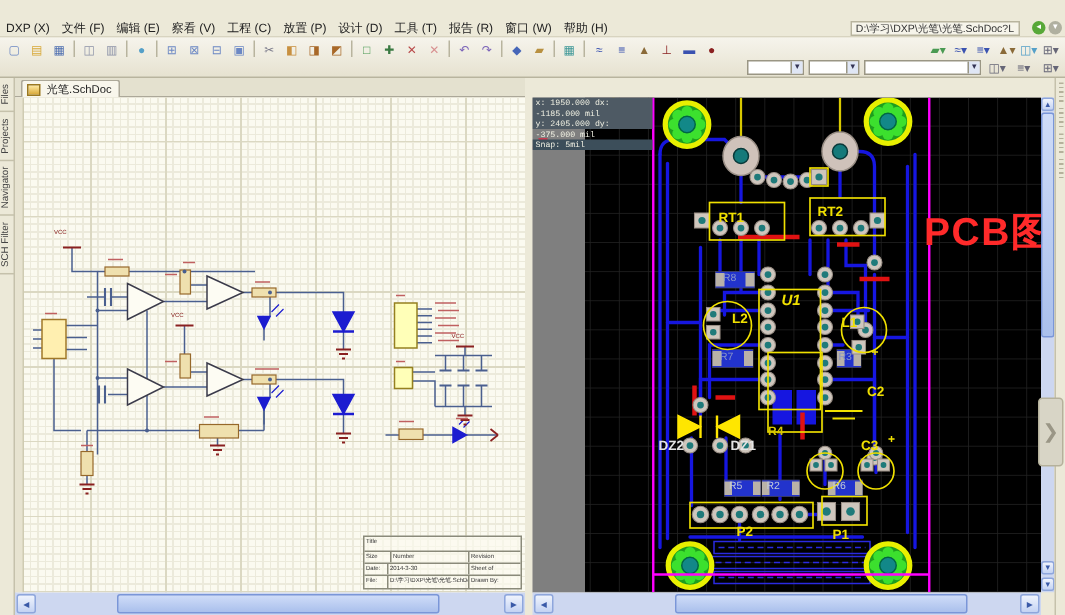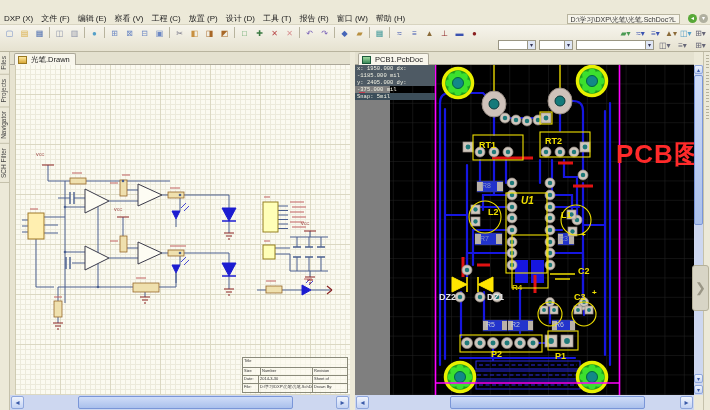--- a/index.html
+++ b/index.html
@@ -170,21 +170,21 @@
   <div class="lside" id="lside">
       <div class="lside-tab">Files</div>
       <div class="lside-tab">Projects</div>
       <div class="lside-tab">Navigator</div>
       <div class="lside-tab">SCH Filter</div>
     </div>
 
   <div class="tabbar" style="left:10px;top:52px;width:340px;">
     <div class="doctab" style="left:4px;">
       <span class="dicon" style="background:linear-gradient(#ffe9a0,#d8a838);border:1px solid #9a7820;"></span>
-      <span>光笔.Drawn</span>
+      <span>光笔.SchDoc</span>
     </div>
   </div>
 
   <div class="sch-canvas">
     <div class="sch-margin"></div>
     <svg width="340" height="330" viewBox="0 0 340 330">
       <g stroke="#4a5f8f" stroke-width="1" fill="none">
 
         <path d="M38,100 V116 H160"></path>
         <path d="M113,152 V171"></path>
@@ -315,26 +315,20 @@
   </div>
 
   <div class="hscroll" style="left:10px;top:395px;width:340px;height:15px;">
     <div class="sb-btn" style="left:1px;top:1px;width:13px;height:13px;font-size:8px;line-height:12px;">◂</div>
     <div class="sb-btn" style="right:1px;top:1px;width:13px;height:13px;font-size:8px;line-height:12px;">▸</div>
     <div class="sb-thumb" style="left:68px;top:1px;width:215px;height:13px;"></div>
   </div>
 
   <div class="gap" style="left:350px;top:52px;width:5px;height:358px;"></div>
 
-  <div class="tabbar" style="left:355px;top:52px;width:339px;">
-    <div class="doctab" style="left:3px;">
-      <span class="dicon" style="background:linear-gradient(#9fd89f,#3a8a5a);border:1px solid #1a5a3a;"></span>
-      <span>PCB1.PcbDoc</span>
-    </div>
-  </div>
 
   <div class="pcb-canvas">
     <svg width="339" height="330" viewBox="0 0 339 330">
       <defs>
         <pattern id="pcbgrid" width="19.4" height="19.4" patternUnits="userSpaceOnUse">
           <path d="M19.4,0 V19.4 H0" stroke="#232323" stroke-width="1" fill="none"></path>
         </pattern>
       </defs>
       <rect x="35" y="0" width="304" height="330" fill="#000"></rect>
       <rect x="35" y="0" width="304" height="330" fill="url(#pcbgrid)"></rect>
@@ -637,21 +631,21 @@
         <div class="cadlabel" style="left: 190px; top: 72px; color: rgb(240, 224, 0); font-size: 9px; font-weight: bold;">RT2</div>
         <div class="cadlabel" style="left: 166px; top: 131px; color: rgb(240, 224, 0); font-size: 10px; font-weight: bold; font-style: italic;">U1</div>
         <div class="cadlabel" style="left: 133px; top: 143px; color: rgb(240, 224, 0); font-size: 9px; font-weight: bold;">L2</div>
         <div class="cadlabel" style="left: 206px; top: 146px; color: rgb(240, 224, 0); font-size: 9px; font-weight: bold;">L1</div>
         <div class="cadlabel" style="left: 127px; top: 117px; color: rgb(136, 148, 200); font-size: 7px;">R8</div>
         <div class="cadlabel" style="left: 125px; top: 170px; color: rgb(136, 148, 200); font-size: 7px;">R7</div>
         <div class="cadlabel" style="left: 204px; top: 170px; color: rgb(136, 148, 200); font-size: 7px;">R3</div>
         <div class="cadlabel" style="left: 157px; top: 219px; color: rgb(216, 200, 0); font-size: 8px; font-weight: bold;">R4</div>
         <div class="cadlabel" style="left: 84px; top: 228px; color: rgb(228, 228, 228); font-size: 9px; font-weight: bold;">DZ2</div>
         <div class="cadlabel" style="left: 132px; top: 228px; color: rgb(228, 228, 228); font-size: 9px; font-weight: bold; text-align: center;">DZ1</div>
-        <div class="cadlabel" style="left: 211px; top: 202px; color: rgb(240, 224, 0); font-size: 9px; font-weight: bold; padding-left: 12px;">C2</div>
+        <div class="cadlabel" style="left: 211px; top: 192px; color: rgb(240, 224, 0); font-size: 9px; font-weight: bold; padding-left: 12px;">C2</div>
         <div class="cadlabel" style="left: 219px; top: 228px; color: rgb(240, 224, 0); font-size: 9px; font-weight: bold;">C3</div>
         <div class="cadlabel" style="left: 237px; top: 224px; color: rgb(240, 224, 0); font-size: 8px; font-weight: bold;">+</div>
         <div class="cadlabel" style="left: 226px; top: 166px; color: rgb(240, 224, 0); font-size: 8px; font-weight: bold;">+</div>
         <div class="cadlabel" style="left: 131px; top: 256px; color: rgb(192, 200, 216); font-size: 7px;">R5</div>
         <div class="cadlabel" style="left: 156px; top: 256px; color: rgb(192, 200, 216); font-size: 7px;">R2</div>
         <div class="cadlabel" style="left: 200px; top: 256px; color: rgb(192, 200, 216); font-size: 7px;">R6</div>
         <div class="cadlabel" style="left: 136px; top: 285px; color: rgb(240, 224, 0); font-size: 9px; font-weight: bold;">P2</div>
         <div class="cadlabel" style="left: 200px; top: 287px; color: rgb(240, 224, 0); font-size: 9px; font-weight: bold;">P1</div>
       </div>
 

